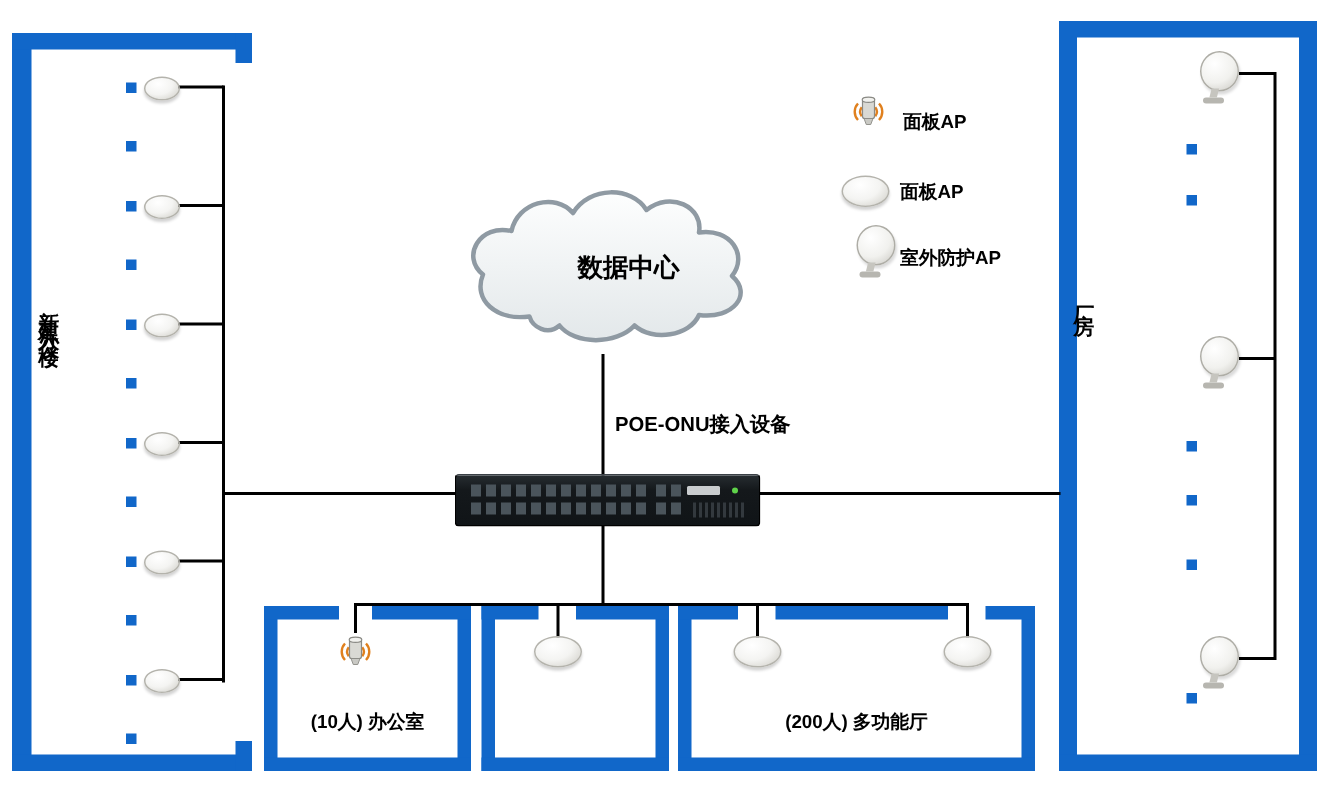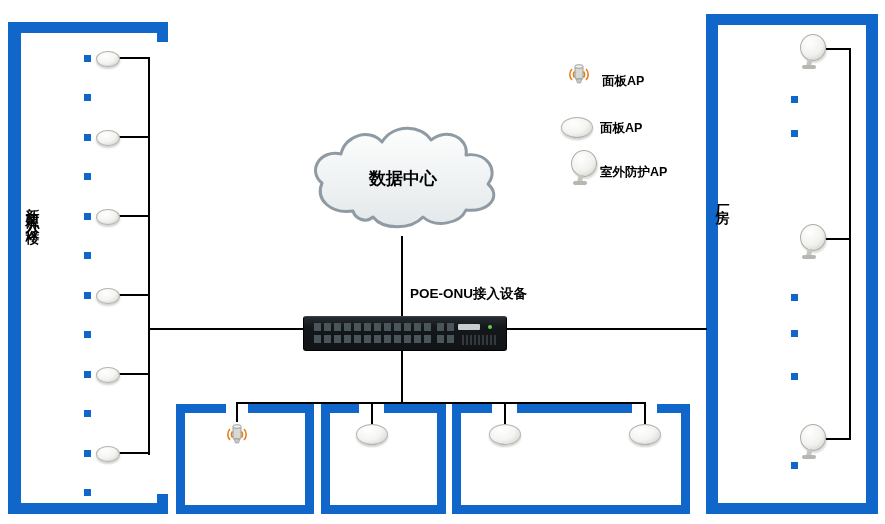--- a/index.html
+++ b/index.html
@@ -160,23 +160,23 @@
 
   <svg style="position:absolute; left:303px; top:116px;" width="200" height="124" viewBox="0 0 200 124">
     <defs>
       <linearGradient id="cg" x1="0" y1="0" x2="0" y2="1">
         <stop offset="0" stop-color="#fdfefe"></stop>
         <stop offset="1" stop-color="#e3e8ea"></stop>
       </linearGradient>
     </defs>
     <path d="M 50 95 C 28 98 12 84 19 67 C 4 55 17 33 38 38 C 42 19 67 12 79 26 C 90 8 118 8 128 24 C 144 11 166 22 163 39 C 184 36 196 54 185 68 C 199 80 186 97 163 94 C 157 108 132 112 120 101 C 108 114 80 114 70 101 C 62 108 52 102 50 95 Z" fill="url(#cg)" stroke="#8F9AA3" stroke-width="3" stroke-linejoin="round"></path>
   </svg>
-  <div class="lbl" style="left:303px; top:167px; width:200px; text-align:center; font-size:17px;">数据中心</div>
-
-  <div class="lbl" style="left:410px; top:274px; font-size:13.5px;margin-top:11px;">POE-ONU接入设备</div>
+  <div class="lbl" style="left:319px; top:167px; width:200px; text-align:center; font-size:17px;">数据中心</div>
+
+  <div class="lbl" style="left:410px; top:274px; font-size:13.5px;">POE-ONU接入设备</div>
 
   <div class="switch-device">
     <div class="port-row" style="left:10px; top:6px;  width:117px;"></div>
     <div class="port-row" style="left:10px; top:18px; width:117px;"></div>
     <div class="port-row" style="left:133px; top:6px;  width:19px;"></div>
     <div class="port-row" style="left:133px; top:18px; width:19px;"></div>
     <div class="sw-plate"></div>
     <div class="sw-led"></div>
     <div class="sw-vent"></div>
   </div>
@@ -189,20 +189,22 @@
     <rect x="7" y="6" width="8" height="13" rx="1.5" fill="#d9d9d4" stroke="#8a8a85" stroke-width="0.8"></rect>
     <ellipse cx="11" cy="6.5" rx="4.2" ry="1.8" fill="#f2f2ef" stroke="#8a8a85" stroke-width="0.8"></ellipse>
     <path d="M8 19 l1.5 4 h3 l1.5 -4 z" fill="#c9c9c4" stroke="#8a8a85" stroke-width="0.6"></path>
   </svg>
 
   <div class="dome" style="left:356px; top:424px;"></div>
 
   <div class="dome" style="left:489px; top:424px;"></div>
   <div class="dome" style="left:629px; top:424px;"></div>
 
+  <div class="room-label" style="left:176px; top:473px; width:138px;">(10人) 办公室</div>
+  <div class="room-label" style="left:452px; top:473px; width:238px;">(200人) 多功能厅</div>
 
   <div>
     <svg class="panelAp" style="left:568px; top:60px;" viewBox="0 0 22 26">
       <path d="M4 9 a8 8 0 0 0 0 11" fill="none" stroke="#E0801E" stroke-width="1.6"></path>
       <path d="M6.5 11.5 a5 5 0 0 0 0 6" fill="none" stroke="#E0801E" stroke-width="1.6"></path>
       <path d="M18 9 a8 8 0 0 1 0 11" fill="none" stroke="#E0801E" stroke-width="1.6"></path>
       <path d="M15.5 11.5 a5 5 0 0 1 0 6" fill="none" stroke="#E0801E" stroke-width="1.6"></path>
       <rect x="7" y="6" width="8" height="13" rx="1.5" fill="#d9d9d4" stroke="#8a8a85" stroke-width="0.8"></rect>
       <ellipse cx="11" cy="6.5" rx="4.2" ry="1.8" fill="#f2f2ef" stroke="#8a8a85" stroke-width="0.8"></ellipse>
       <path d="M8 19 l1.5 4 h3 l1.5 -4 z" fill="#c9c9c4" stroke="#8a8a85" stroke-width="0.6"></path>

